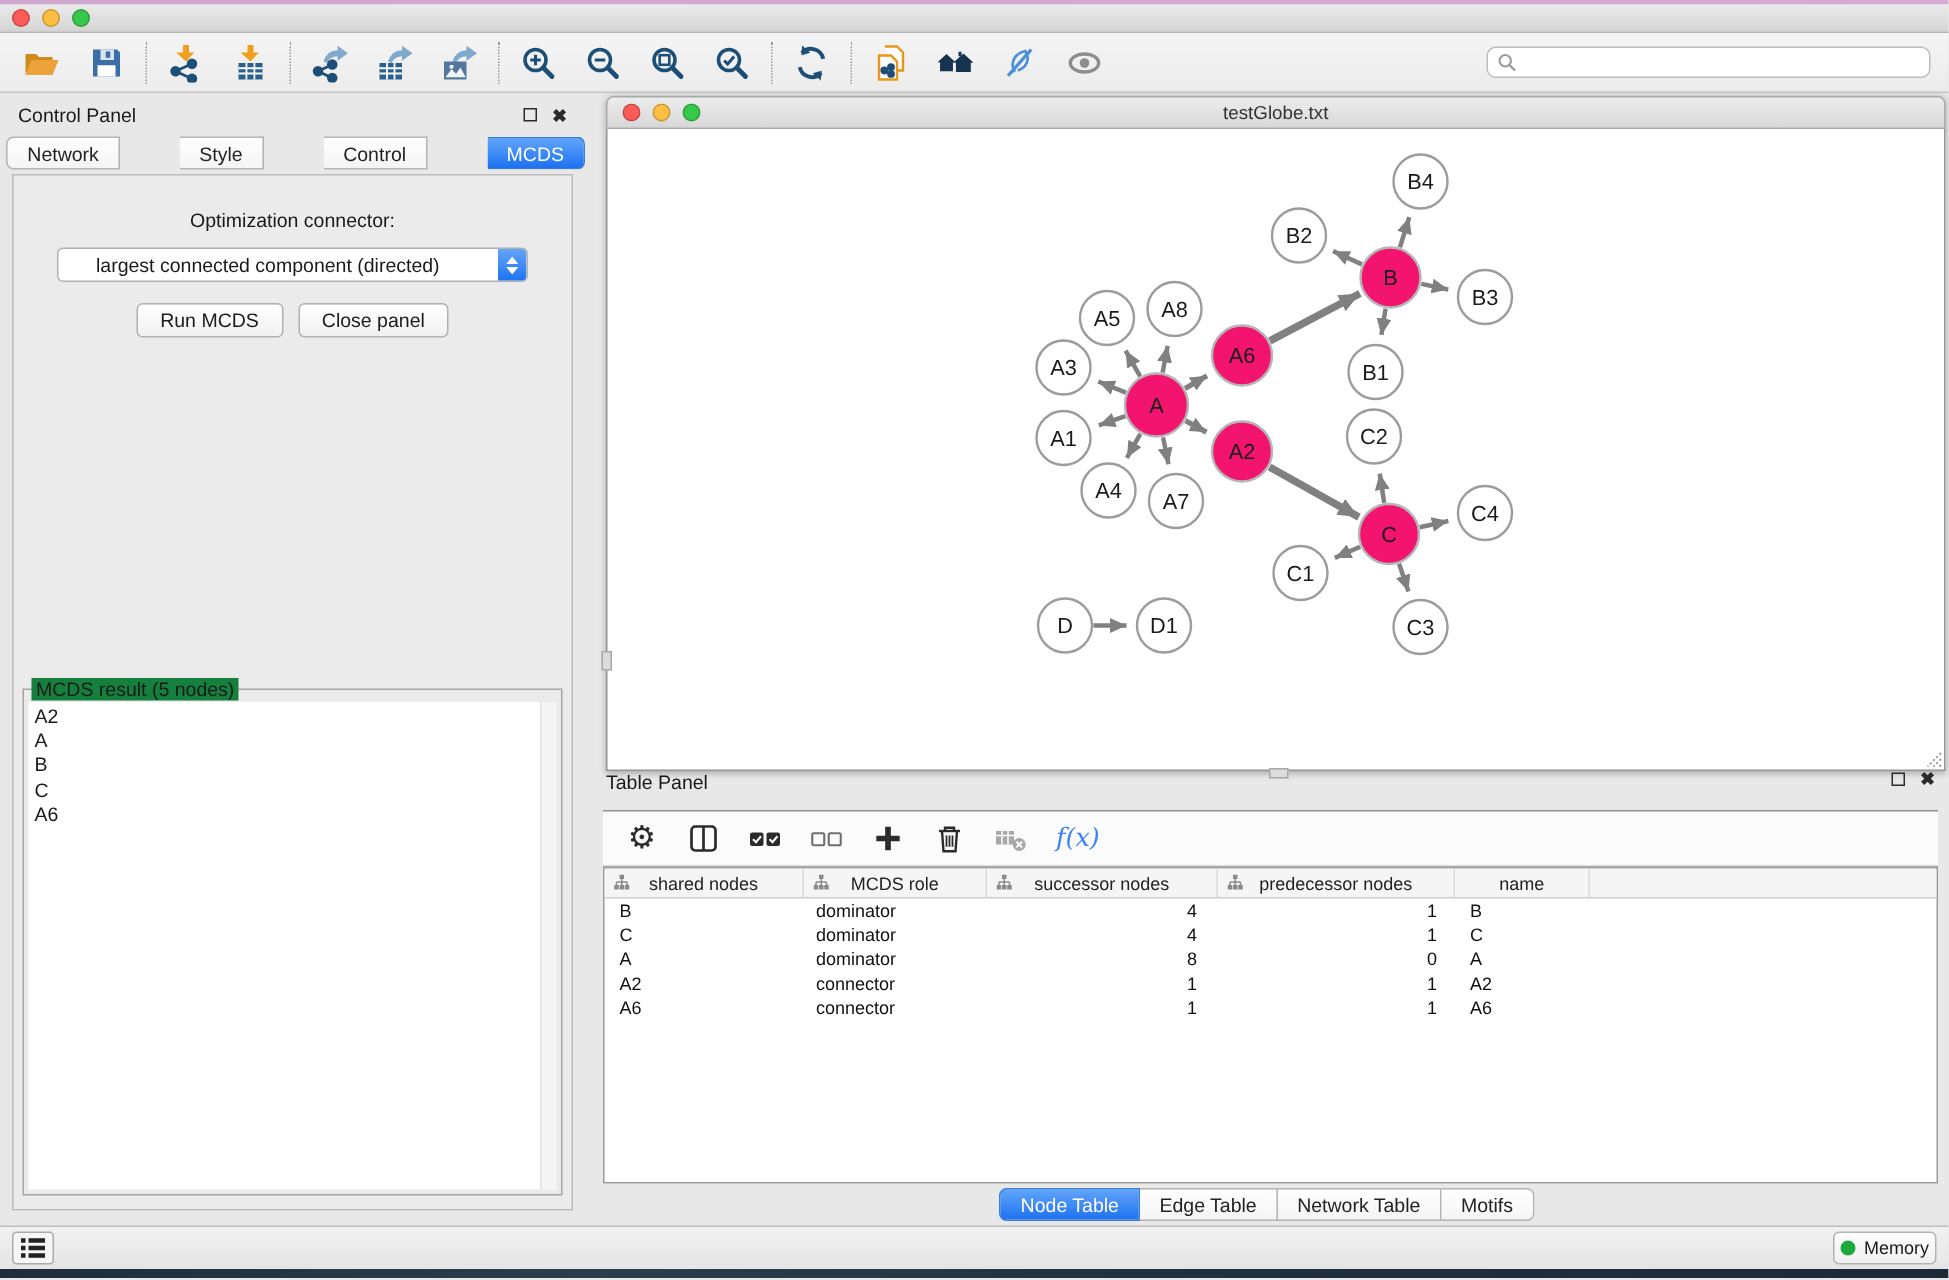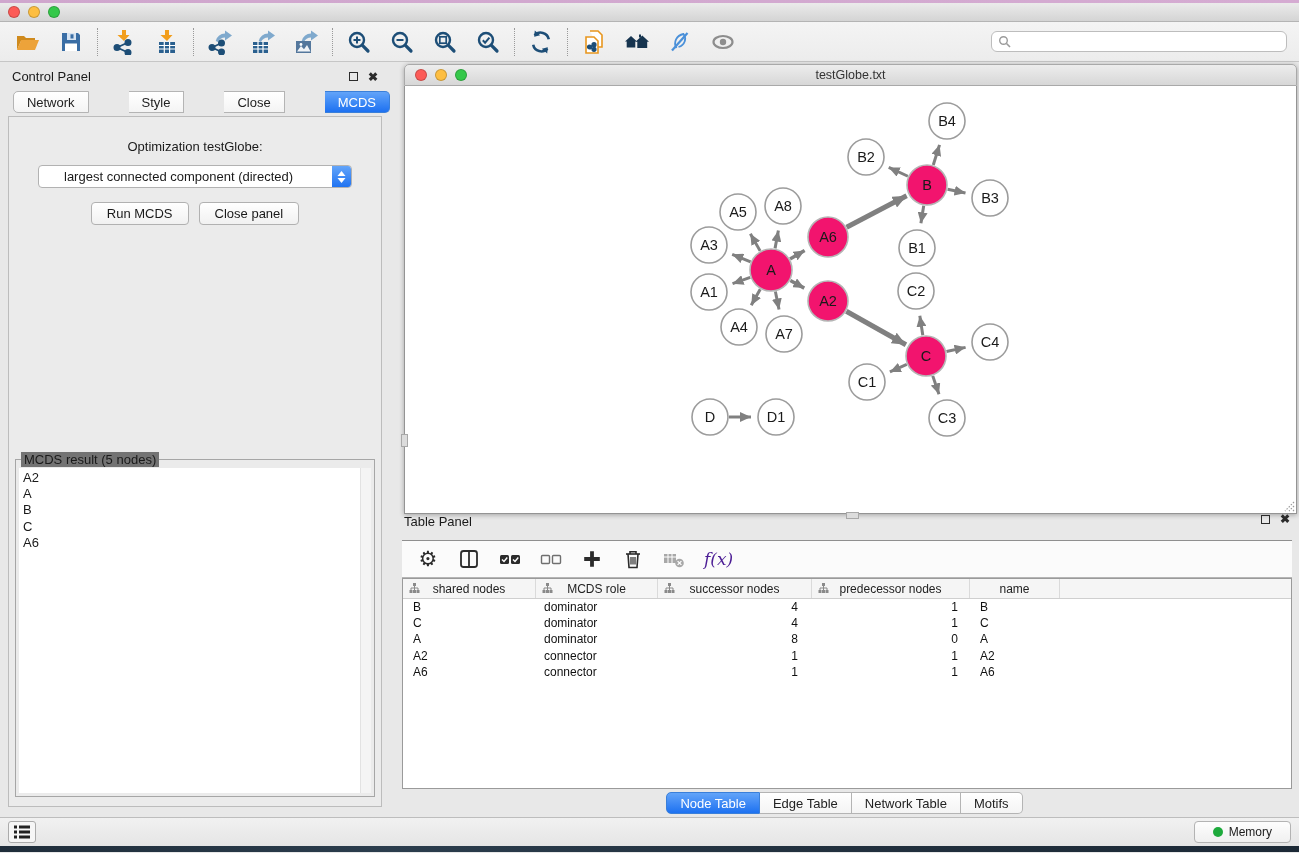--- a/index.html
+++ b/index.html
@@ -56,21 +56,21 @@
            display:flex; align-items:center; font-size:13px; overflow:hidden;padding-left:16px; }
   .combo-value { padding-left:9px; flex:1; white-space:nowrap; }
   .combo-step { width:19px; height:23px; background:linear-gradient(#66a7fa,#1d71f1); display:flex; flex-direction:column;
                 align-items:center; justify-content:center; gap:2px; border-radius:0 4px 4px 0; }
   .btn-row { margin-top:14px; display:flex; gap:10px; }
   .macbtn { height:23px; padding:0 15px; font-size:13px; font-family:inherit; color:#1a1a1a;
             background:linear-gradient(#ffffff,#f1f1f1); border:1px solid #b1b1b1; border-radius:4px; }
 
   .groupbox { margin-top:auto; margin-bottom:9px; width:360px; height:338px; border:1px solid #a6a6a6;
               position:relative; background:#ebebeb; }
-  .groupbox-legend { position:absolute; top:-8px; left:5px; background:#737373; padding:0 3px; font-size:13px; }
+  .groupbox-legend { position:absolute; top:-8px; left:5px; background:#15803d; padding:0 3px; font-size:13px; }
   .mcds-list { position:absolute; left:3px; right:3px; top:8px; bottom:3px; background:#fff; display:flex; }
   .mcds-items { flex:1; padding:2px 0 0 4px; font-size:13px; line-height:16.2px; }
   .mcds-scroll { width:11px; background:#f4f4f4; border-left:1px solid #e2e2e2; }
 
   
   .right { flex:1; display:flex; flex-direction:column; position:relative; }
   .grip-v { position:absolute; left:11px; top:372px; width:7px; height:13px; background:#dcdcdc; border:1px solid #a8a8a8; z-index:5; }
   .grip-h { position:absolute; left:456px; top:450px; width:13px; height:7px; background:#dcdcdc; border:1px solid #a8a8a8; z-index:5; }
 
   .net-window { margin:2px 2px 0 14px; height:450px; display:flex; flex-direction:column;
@@ -83,39 +83,39 @@
   .net-canvas svg.graph { position:absolute; inset:0; width:100%; height:100%; }
   .resize-grip { position:absolute; right:1px; bottom:1px; }
 
   
   .table-panel { flex:1; display:flex; flex-direction:column; padding:0 7px 0 12px; min-height:0; }
   .tp-header { height:26px; display:flex; align-items:flex-start; padding:0 2px; }
   .tp-title { font-size:13px; }
   .tp-toolbar { height:38px; flex:none; background:#fbfbfb; border-top:1px solid #8f8f8f; border-bottom:1px solid #b5b5b5;
                 display:flex; align-items:center; gap:19px; padding:0 15px; }
   .tpbtn { display:flex; align-items:center; justify-content:center; min-width:22px; height:24px; }
-  .fx-label { font-family:"DejaVu Serif", serif; font-style:italic; font-size:17px; color:#4c1d95; }
+  .fx-label { font-family:"DejaVu Serif", serif; font-style:italic; font-size:17px; color:#3b82f6; }
   .gear-glyph { font-size:21px; color:#2b2b2b; line-height:22px; }
 
   .tp-table { flex:1; background:#fff; border:1px solid #9a9a9a; display:flex; flex-direction:column; overflow:hidden; }
   .thead { display:flex; height:20px; flex:none; background:#f5f5f5; border-bottom:1px solid #cfcfcf; }
   .th { position:relative; display:flex; align-items:center; justify-content:center; font-size:12px; color:#222;
         border-right:1px solid #dadada; }
   .th .hier { position:absolute; left:6px; top:4px; }
   .trow { display:flex; height:16.2px; align-items:center; }
   .td { font-size:12px; color:#111; overflow:hidden; white-space:nowrap; }
 
   .bottom-tabs { height:28px; flex:none; display:flex; align-items:center; justify-content:center; }
 
   
   .statusbar { height:29px; background:linear-gradient(#f1f1f1,#e5e5e5); border-top:1px solid #bdbdbd;
                display:flex; align-items:center; padding:0 8px; }
   .list-btn { width:28px; height:22px; background:#f6f6f6; border:1px solid #ababab; border-radius:3px;
               display:flex; align-items:center; justify-content:center; }
-  .memory-btn { margin-left:auto; height:22px; padding:0 18px; background:linear-gradient(#fdfdfd,#f0f0f0);
+  .memory-btn { margin-left:auto; height:22px; padding:0 4px; background:linear-gradient(#fdfdfd,#f0f0f0);
                 border:1px solid #b3b3b3; border-radius:4px; display:flex; align-items:center; gap:6px; font-size:12px; }
   .mem-dot { width:10px; height:10px; border-radius:50%; background:#1daa3c; }
 </style>
 </head>
 <body>
 
 <div class="desktop-top"></div>
 
 <div class="titlebar">
   <div class="lights">
@@ -287,25 +287,25 @@
     <div class="cp-header">
       <span class="cp-title">Control Panel</span>
       <span class="winbtns">
         <span class="float-ico"></span>
         <span class="close-ico">✖</span>
       </span>
     </div>
     <div class="cp-tabs seg" id="cp-tabs">
         <button class="segbtn">Network</button>
         <button class="segbtn">Style</button>
-        <button class="segbtn">Close</button>
+        <button class="segbtn">Control</button>
         <button class="segbtn sel">MCDS</button>
       </div>
     <div class="cp-body">
-      <div class="opt-label">Optimization testGlobe:</div>
+      <div class="opt-label">Optimization connector:</div>
       <div class="combo">
         <span class="combo-value">largest connected component (directed)</span>
         <span class="combo-step">
           <svg width="9" height="5" viewBox="0 0 9 5">
               <path d="M4.5 0 L8.5 5 H0.5 Z" fill="#ffffff"></path>
             </svg>
           <svg width="9" height="5" viewBox="0 0 9 5">
               <path d="M4.5 5 L0.5 0 H8.5 Z" fill="#ffffff"></path>
             </svg>
         </span>

